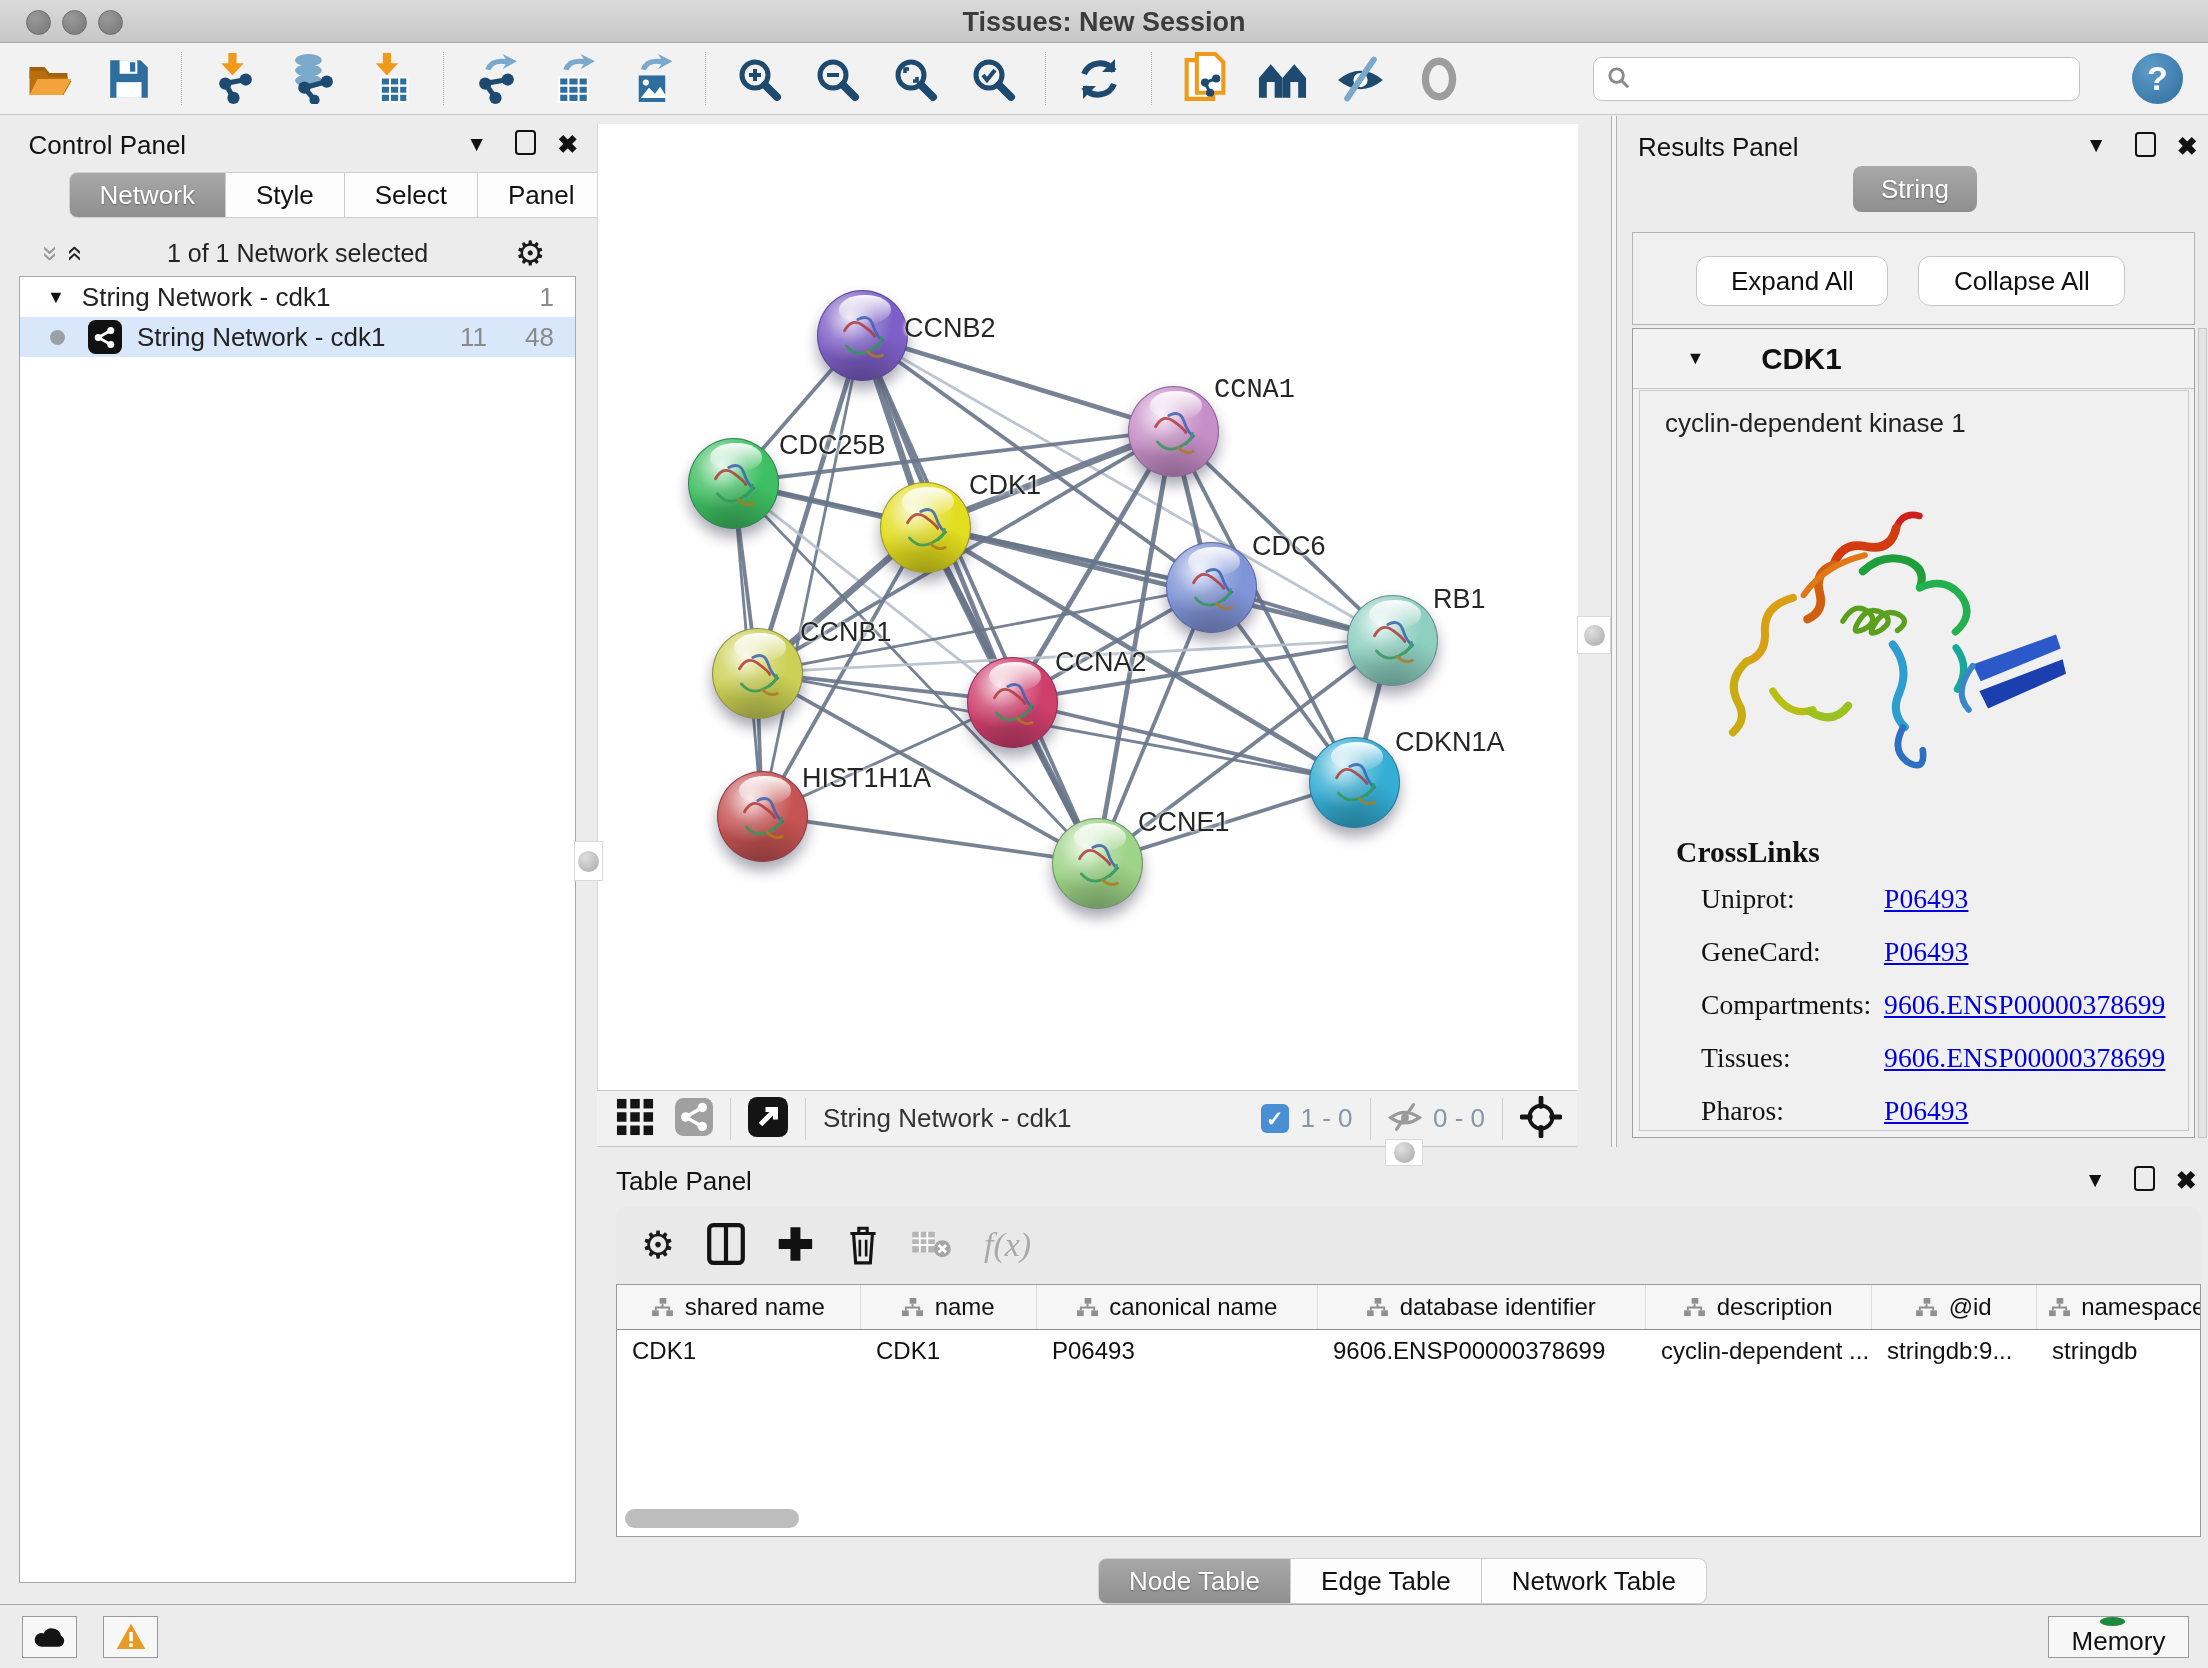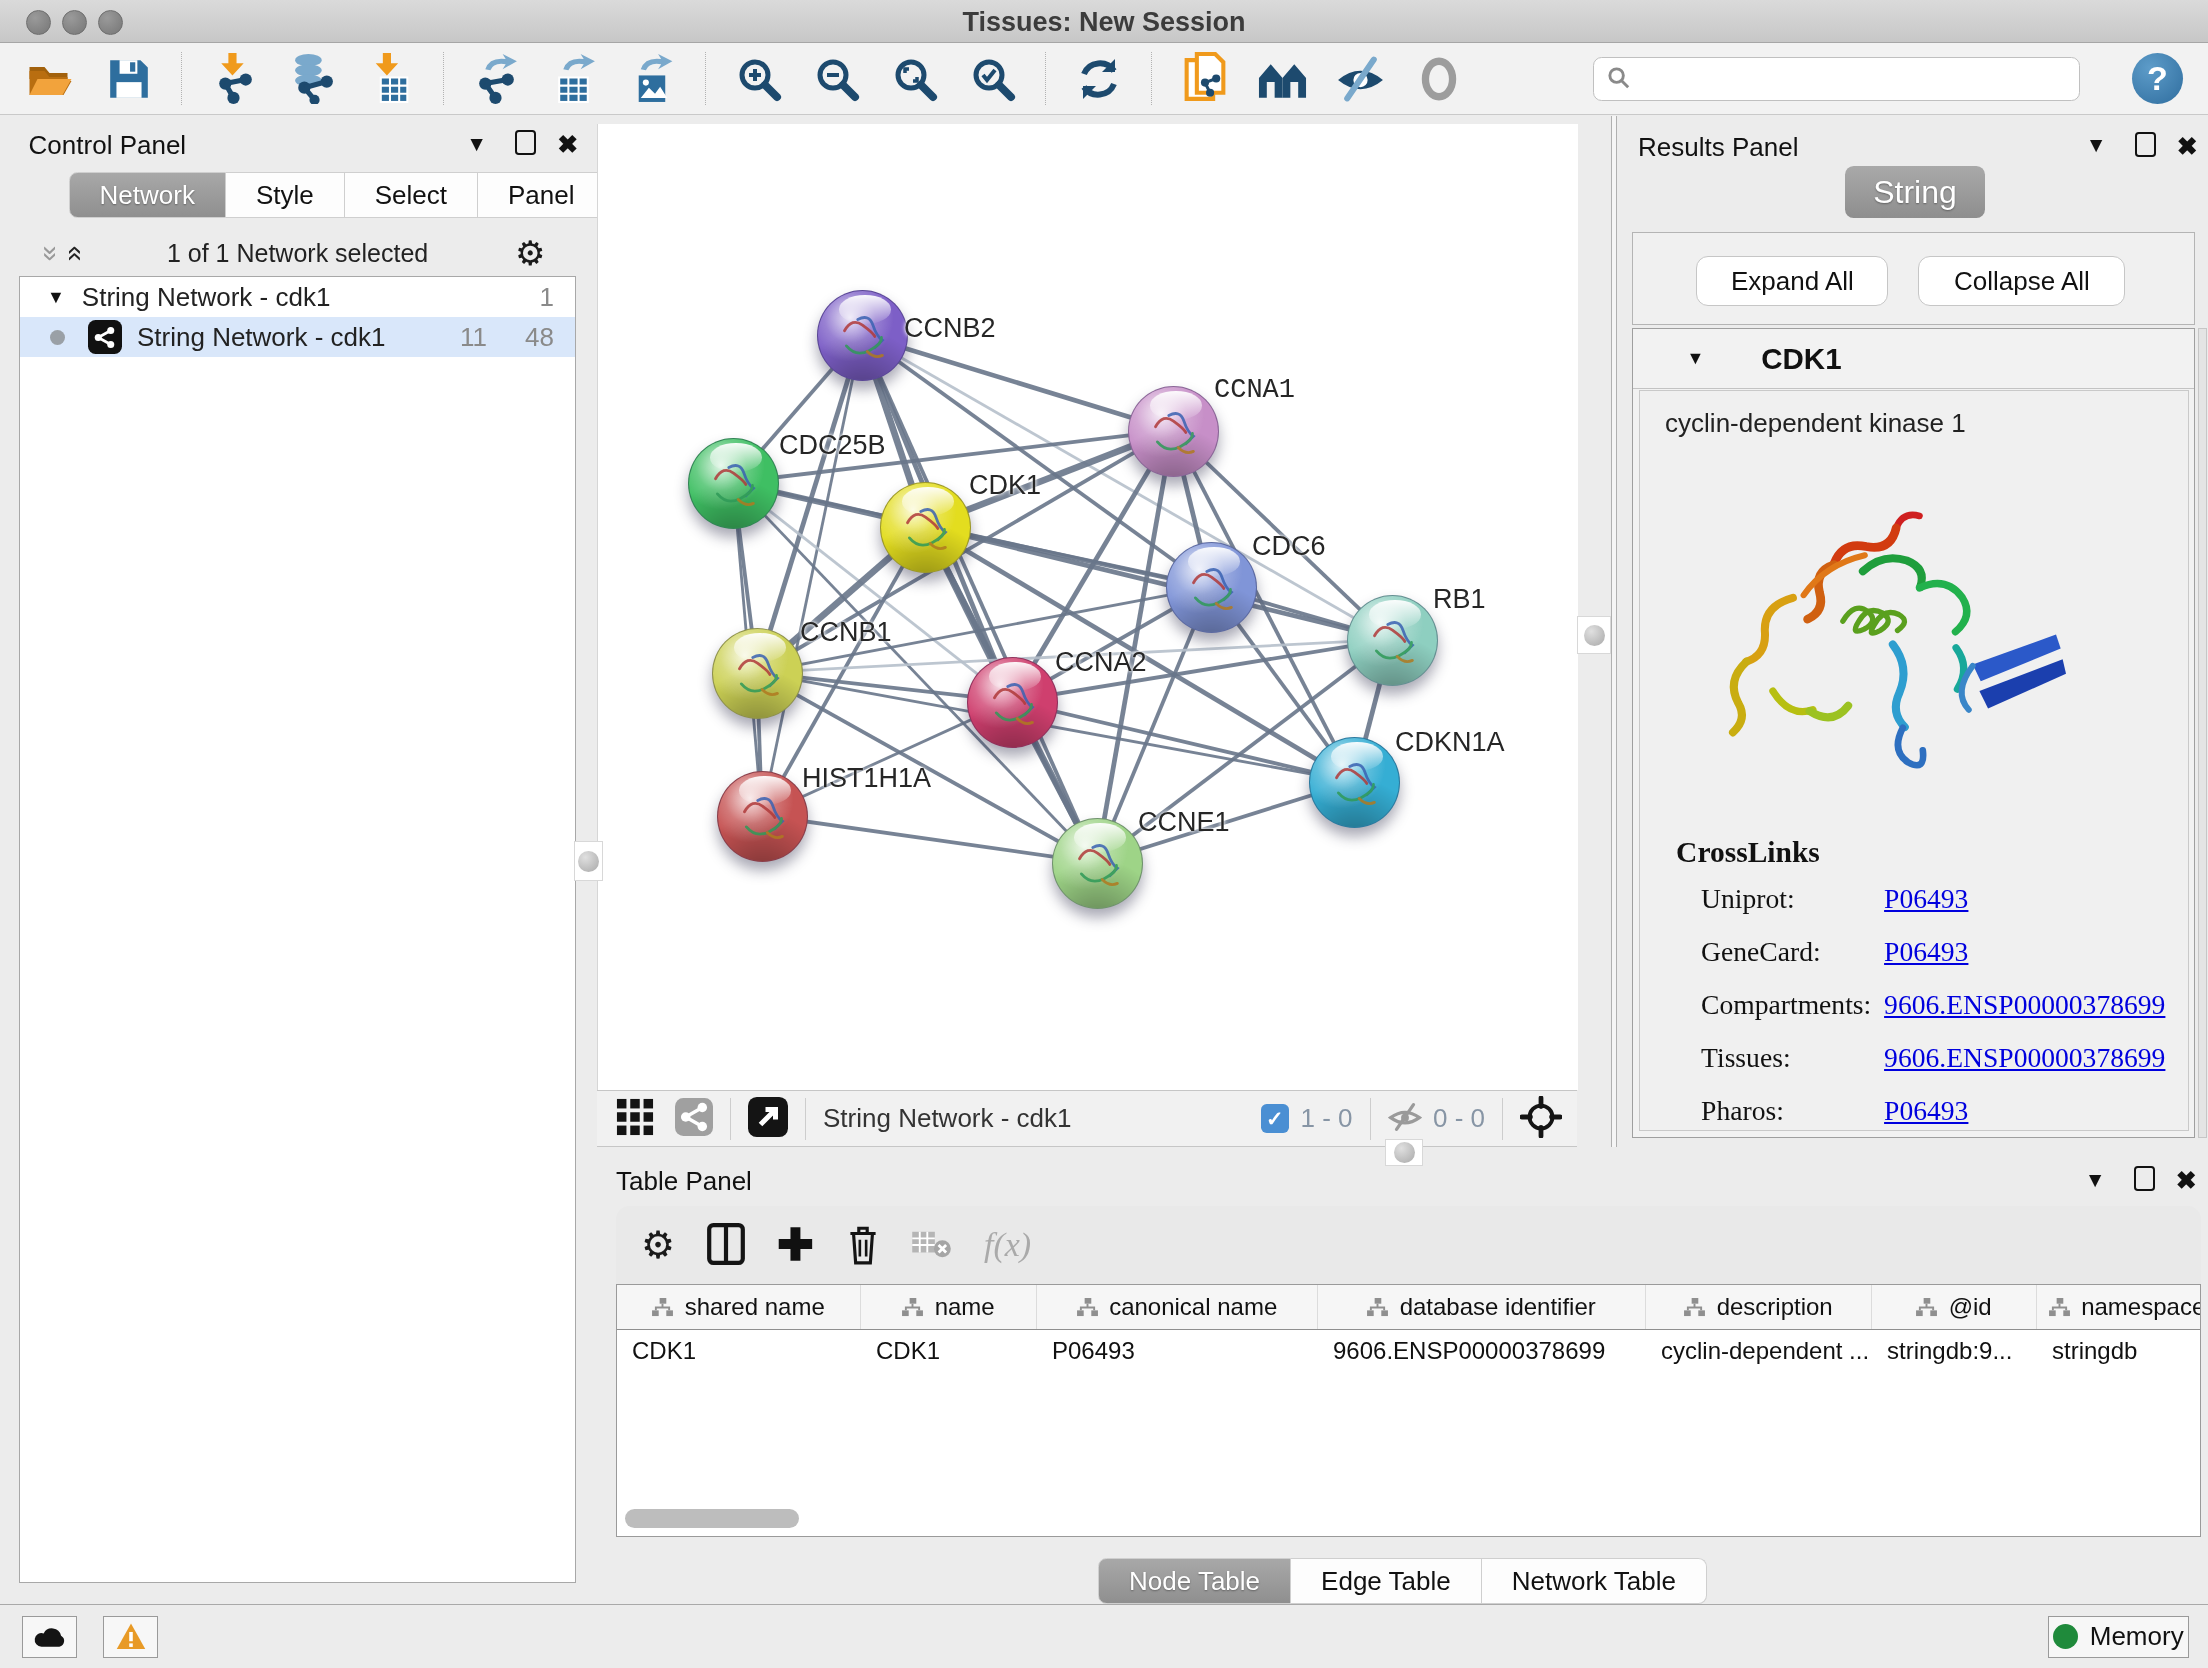--- a/index.html
+++ b/index.html
@@ -75,21 +75,21 @@
   
   .knob{position:absolute;background:#fff;border:1px solid #d8d8d8;display:flex;align-items:center;justify-content:center;}
   .knob .kdot{width:21px;height:21px;border-radius:50%;background:radial-gradient(circle at 35% 30%,#e0e0e0,#a8a8a8);}
   .vsep{position:absolute;left:1611px;top:116px;width:5.7px;height:1031px;
     border-left:1.9px solid #b0b0b0;border-right:1.9px solid #b0b0b0;background:#f5f5f5;box-sizing:border-box;}
   
   .results-panel{position:absolute;left:1621px;top:124px;width:588px;height:1025px;}
   .rp-titlerow{position:absolute;left:17px;top:7.6px;right:11.4px;height:32px;}
   .rp-tab{position:absolute;left:0;right:0;top:42px;text-align:center;}
   .rp-tab .tabchip{display:inline-block;background:linear-gradient(#a9a9a9,#8e8e8e);color:#fff;
-    font-size:32px;padding:7.6px 28.5px;border-radius:8.6px;text-shadow:0 1px 1.9px rgba(0,0,0,.35);}
+    font-size:26px;padding:7.6px 28.5px;border-radius:8.6px;text-shadow:0 1px 1.9px rgba(0,0,0,.35);}
   .rp-box1{position:absolute;left:11.4px;top:108px;width:563px;height:93px;background:#f0f0f0;
     border:1px solid #b4b4b4;box-sizing:border-box;}
   .rp-btn{position:absolute;top:23px;height:48px;background:#fff;border:1px solid #c6c6c6;border-radius:12px;
     font-size:26px;color:#111;display:flex;align-items:center;justify-content:center;}
   .rp-box2{position:absolute;left:11.4px;top:204px;width:563px;height:810px;background:#f2f2f2;
     border:1px solid #9f9f9f;box-sizing:border-box;}
   .rp-generow{position:absolute;left:0;top:0;right:0;height:59px;border-bottom:1px solid #c3c3c3;
     display:flex;align-items:center;}
   .rp-generow .caret{margin:0 0 0 53px;}
   .genename{font-size:29.5px;font-weight:bold;margin-left:57px;color:#111;}
@@ -120,21 +120,21 @@
     border-right:1px solid #dcdcdc;box-sizing:border-box;flex:0 0 auto;overflow:hidden;}
   .trow{display:flex;height:42px;}
   .td{display:flex;align-items:center;font-size:24px;color:#111;padding-left:15px;
     box-sizing:border-box;flex:0 0 auto;overflow:hidden;white-space:nowrap;}
   .hthumb{position:absolute;left:7.6px;bottom:7.6px;width:174px;height:19px;border-radius:9.5px;background:#bdbdbd;}
   .tp-tabs{position:absolute;left:0;right:0;top:411px;display:flex;justify-content:center;}
   
   .statusbar{position:absolute;left:0;top:1604px;width:2208px;height:65px;background:#ececec;
     border-top:1px solid #a9a9a9;box-sizing:border-box;}
   .sb-btn{position:absolute;top:10.5px;height:42px;border:1.9px solid #9a9a9a;background:#f7f7f7;
-    display:flex;align-items:center;justify-content:center;box-sizing:border-box;}
+    display:flex;align-items:center;justify-content:center;box-sizing:border-box;flex-direction:column;}
   .memdot{width:25px;height:25px;border-radius:50%;background:#1f8a3b;margin-right:11.4px;}
   .memtext{font-size:26px;color:#111;}
 </style>
 </head>
 <body>
 
 <div class="window">
 
   <div class="titlebar">
     <span class="tl" style="left:26px"></span>

